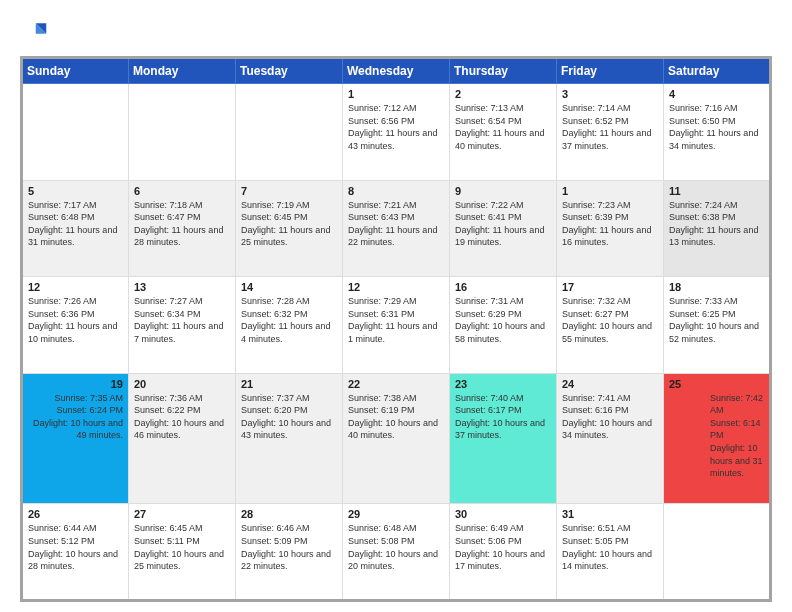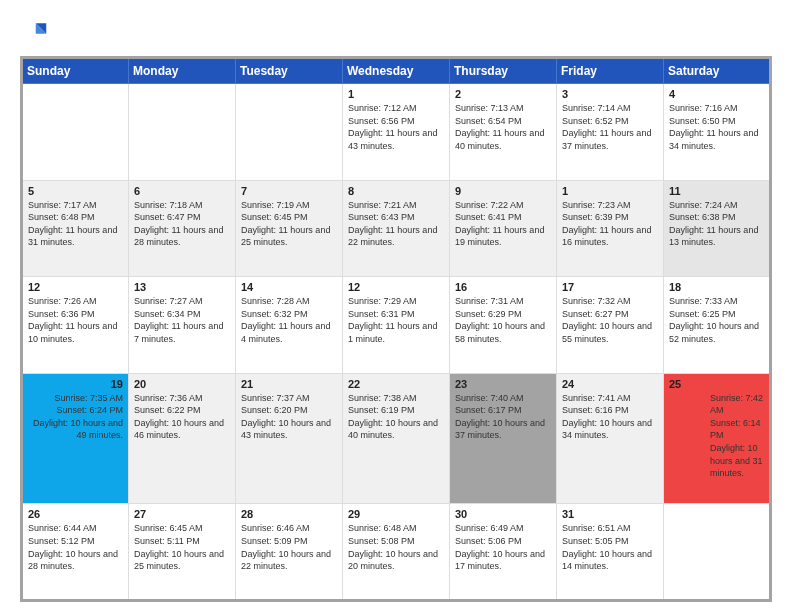--- a/index.html
+++ b/index.html
@@ -272,21 +272,21 @@
             <div class="day-info" style="white-space: pre-line;">Sunrise: 7:37 AM
 Sunset: 6:20 PM
 Daylight: 10 hours and 43 minutes.</div>
           </td>
           <td style="background: rgb(240, 240, 240);">
             <div class="day-number">22</div>
             <div class="day-info" style="white-space: pre-line;">Sunrise: 7:38 AM
 Sunset: 6:19 PM
 Daylight: 10 hours and 40 minutes.</div>
           </td>
-          <td style="background: #a3a3a3;">
+          <td style="background: #5eead4;">
             <div class="day-number">23</div>
             <div class="day-info" style="white-space: pre-line;">Sunrise: 7:40 AM
 Sunset: 6:17 PM
 Daylight: 10 hours and 37 minutes.</div>
           </td>
           <td style="background: rgb(240, 240, 240);">
             <div class="day-number">24</div>
             <div class="day-info" style="white-space: pre-line;">Sunrise: 7:41 AM
 Sunset: 6:16 PM
 Daylight: 10 hours and 34 minutes.</div>

